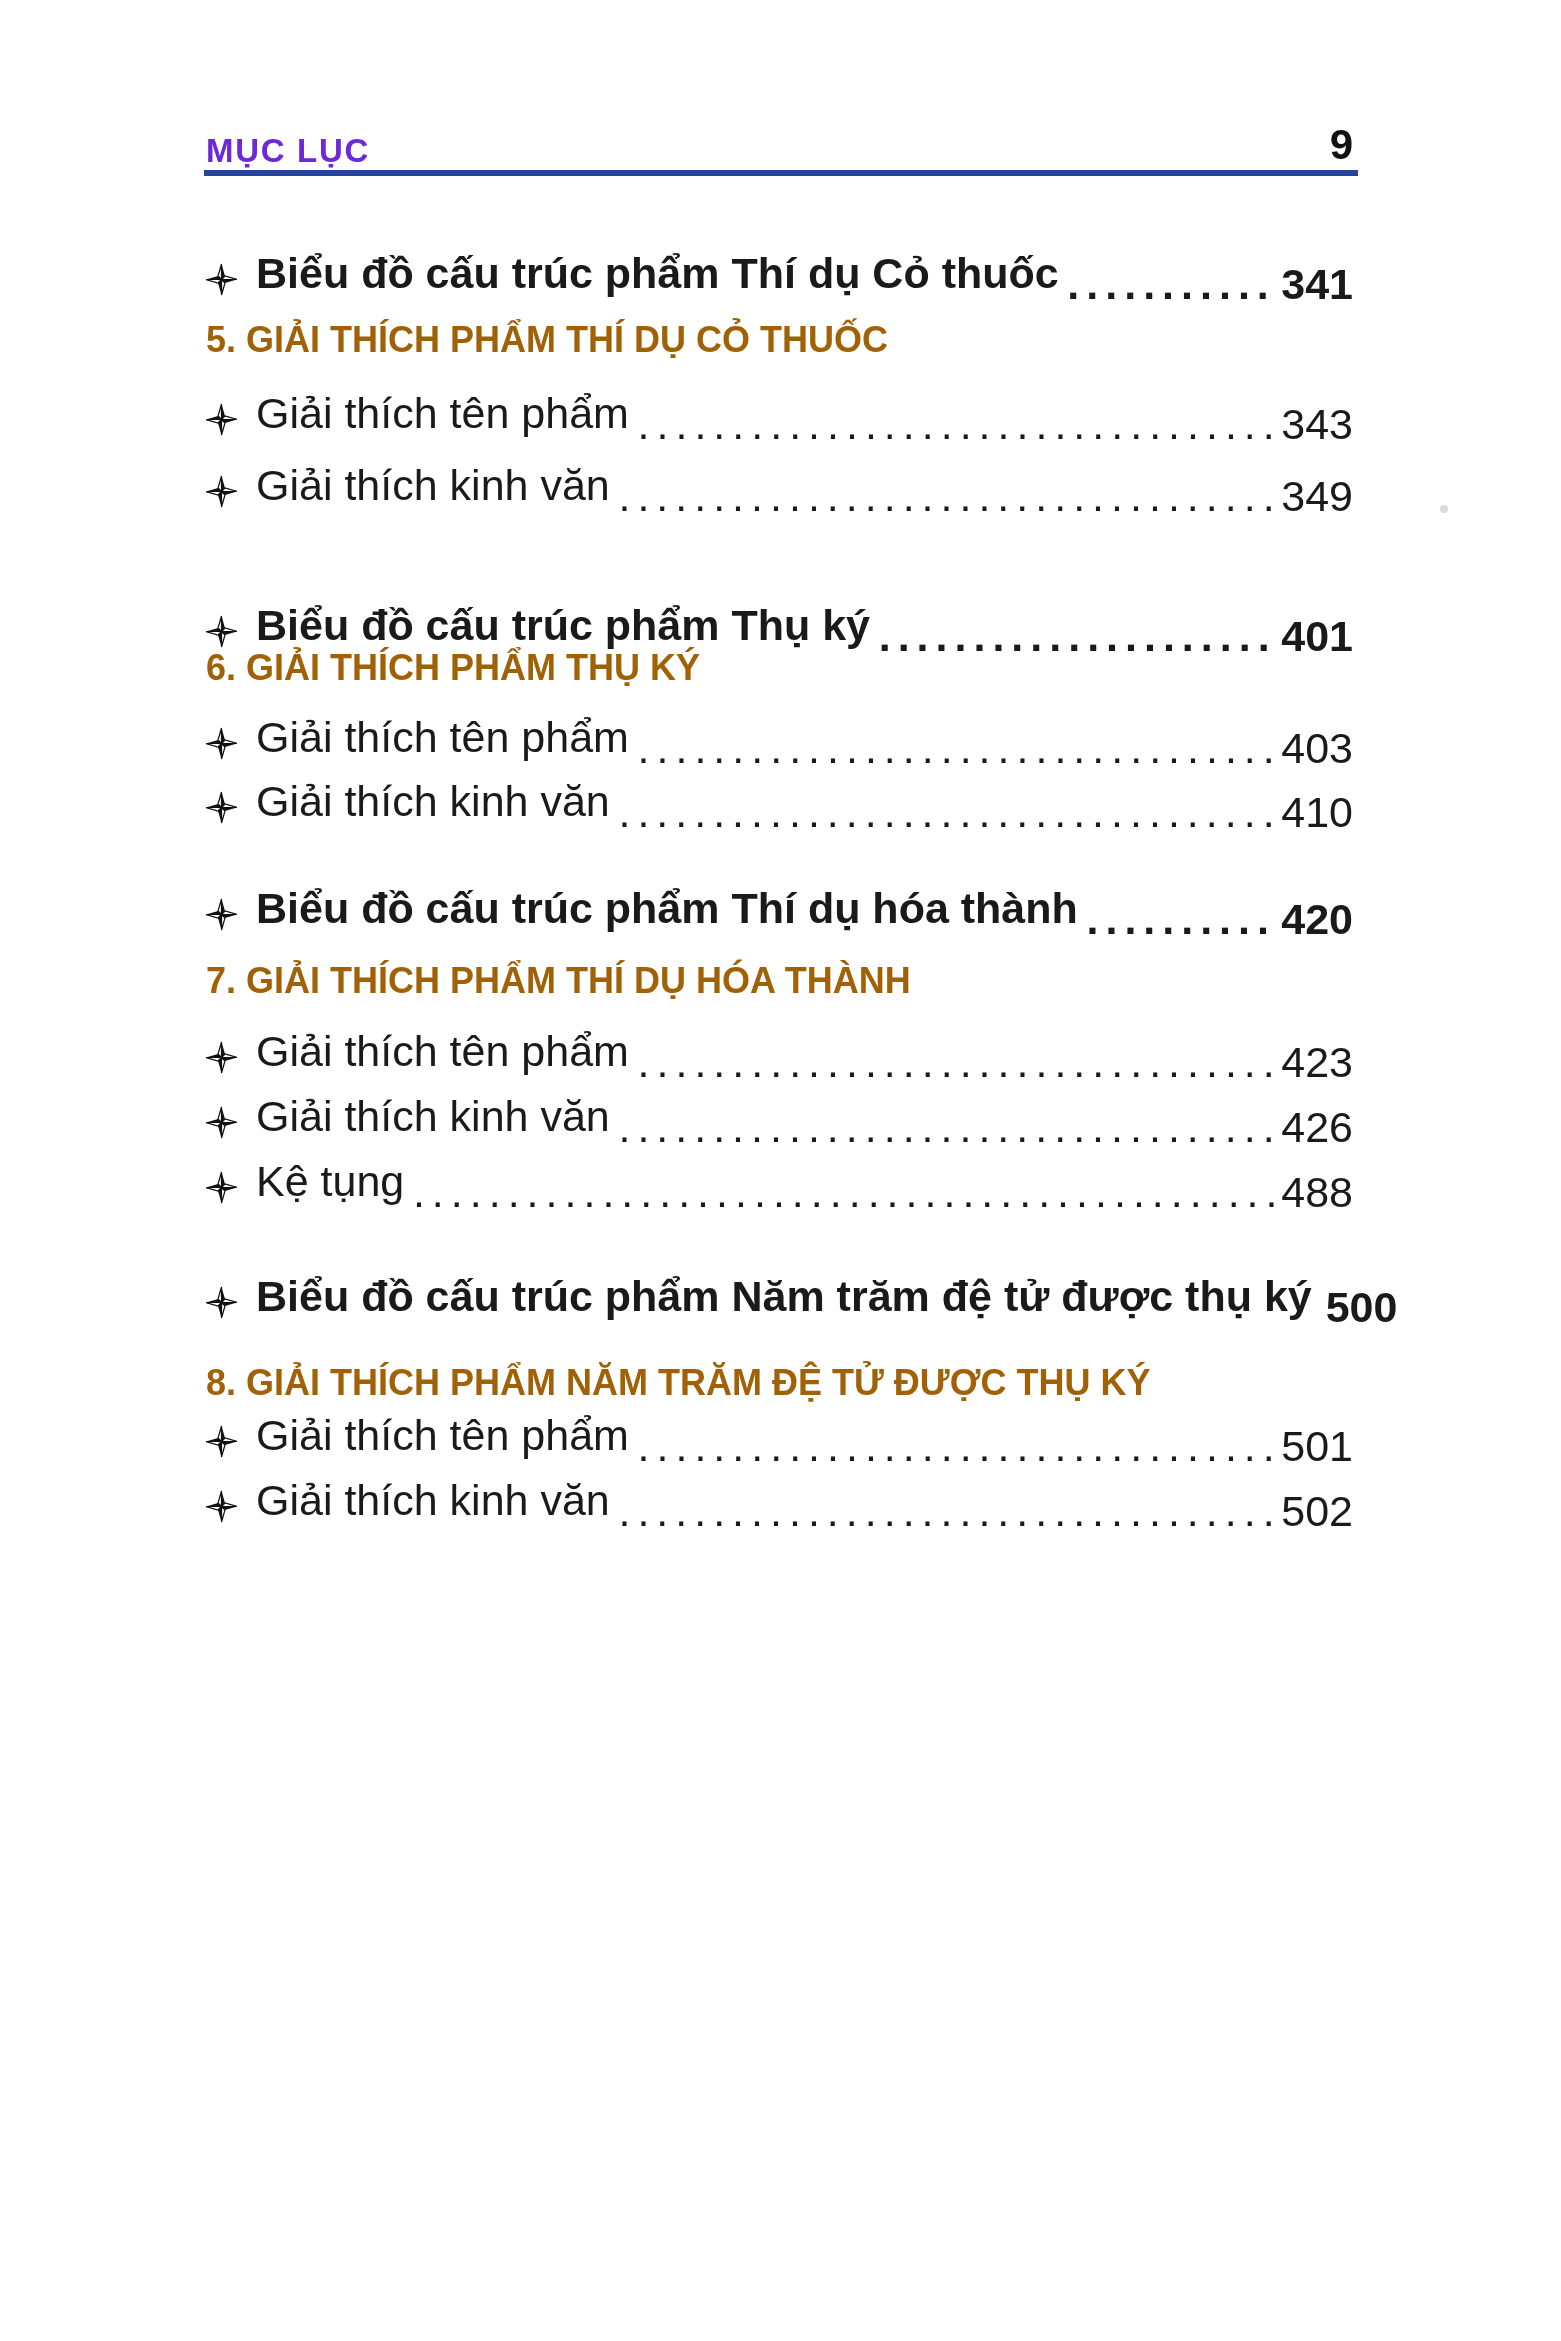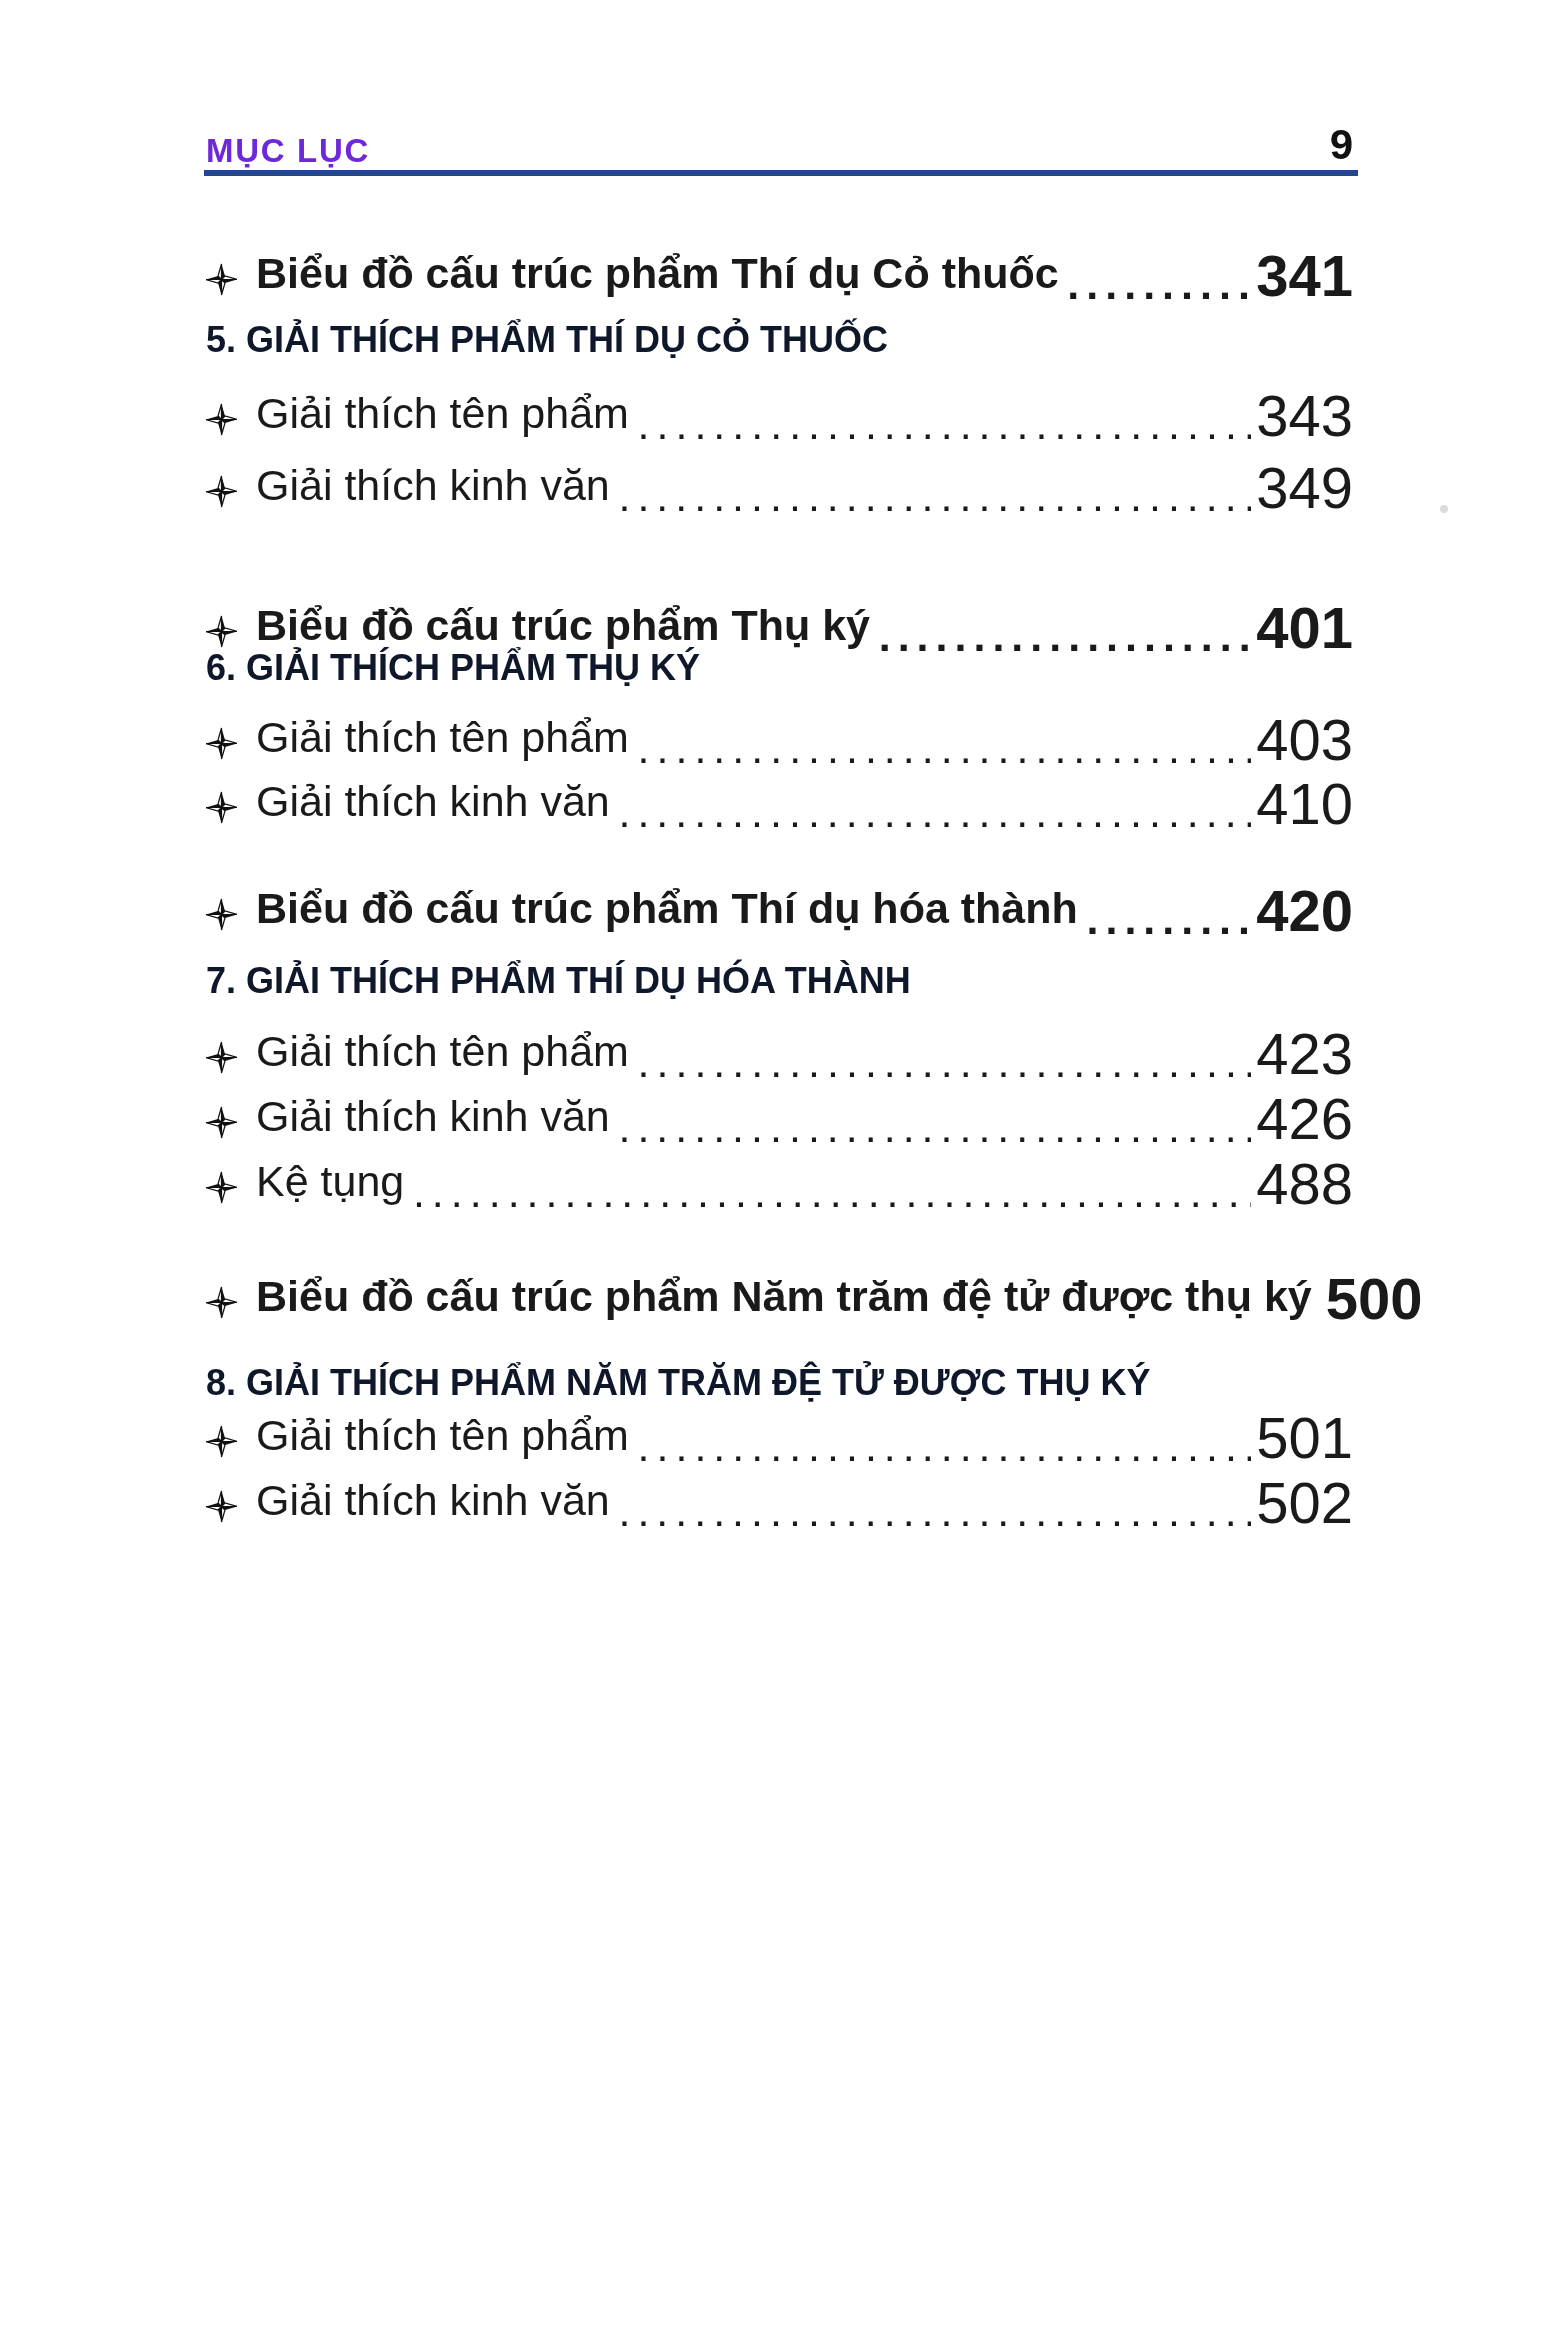--- a/index.html
+++ b/index.html
@@ -79,35 +79,35 @@
     font-size: 43px;
     letter-spacing: 7px;
     color: #1a1a1a;
   }
   .leader::after {
     content: "................................................................................";
   }
 
   .pageno {
     flex: none;
-    font-size: 58px;
+    font-size: 43px;
     text-align: right;
     min-width: 68px;
   }
 
   .toc-heading {
     position: absolute;
     left: 206px;
     width: 1147px;
     height: 71px;
     line-height: 71px;
     font-size: 36px;
     font-weight: bold;
     white-space: nowrap;
-    color: #0f172a;
+    color: #a16207;
   }
 
   .scan-speck {
     position: absolute;
     left: 1440px;
     top: 505px;
     width: 7.8px;
     height: 7.8px;
     border-radius: 50%;
     background: #bdbdbd;

